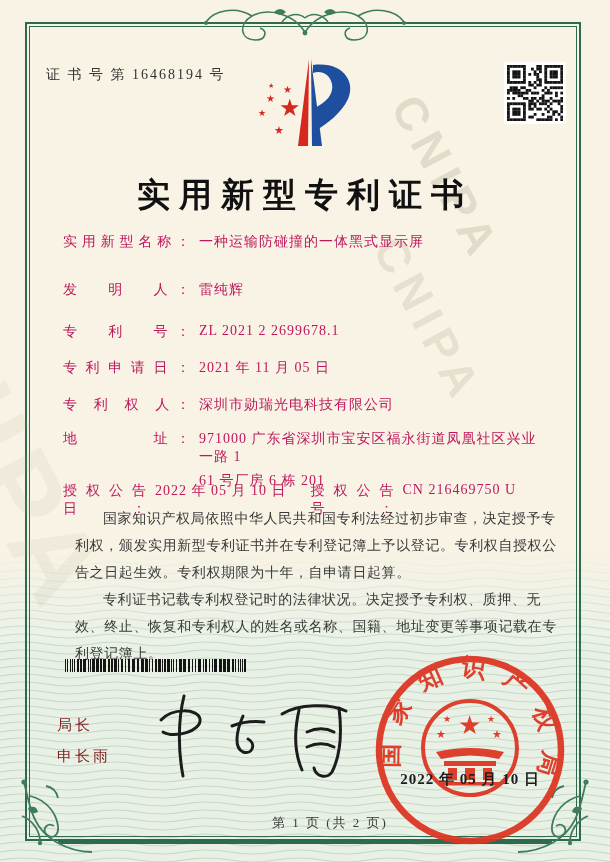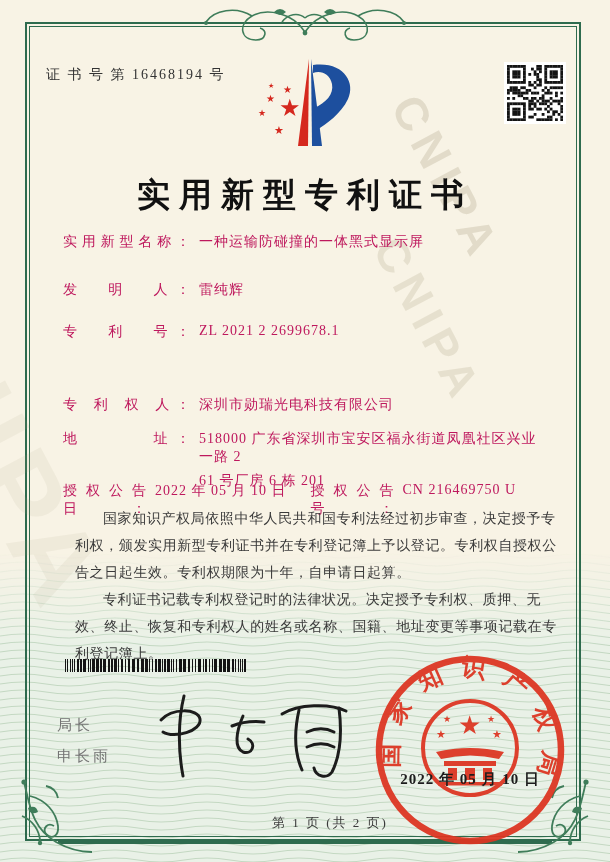--- a/index.html
+++ b/index.html
@@ -38,21 +38,21 @@
   .val2{display:block;margin-left:136px;margin-top:6px;}
   .row-pair{display:flex;gap:24px;}
 
   .paras{left:75px;top:505px;width:486px;font-size:14px;line-height:27px;letter-spacing:0.6px;
          color:#3a3a3a;z-index:3;}
   .paras p{margin:0;text-indent:2em;}
 
   .barcode{left:65px;top:659px;z-index:3;}
 
   .signer{left:57px;z-index:3;font-family:"Liberation Sans","DejaVu Sans",sans-serif;
-          font-size:15px;letter-spacing:3px;color:#737373;}
+          font-size:15px;letter-spacing:3px;color:#7f1d1d;}
   .signer-title{top:716px;}
   .signer-name{top:747px;}
   .signature{left:148px;top:688px;z-index:3;}
 
   .seal{left:372px;top:652px;z-index:4;opacity:0.94;}
   .seal-date{left:372px;top:770px;width:196px;text-align:center;font-size:15px;font-weight:bold;
              color:#1c1c1c;letter-spacing:1px;z-index:5;}
 
   .footer{left:0;top:814px;width:610px;text-align:center;font-size:13px;letter-spacing:2px;
           color:#3a3a3a;z-index:3;padding-left:25px;}
@@ -378,25 +378,28 @@
 
   <div class="abs row" style="top:233px;">
     <span class="lbl">实用新型名称：</span><span class="val">一种运输防碰撞的一体黑式显示屏</span>
   </div>
   <div class="abs row" style="top:281px;">
     <span class="lbl">发　明　人：</span><span class="val">雷纯辉</span>
   </div>
   <div class="abs row" style="top:323px;">
     <span class="lbl">专　利　号：</span><span class="val">ZL 2021 2 2699678.1</span>
   </div>
+  <div class="abs row" style="top:359px;">
+    <span class="lbl">专利申请日：</span><span class="val">2021 年 11 月 05 日</span>
+  </div>
   <div class="abs row" style="top:396px;">
     <span class="lbl">专 利 权 人：</span><span class="val">深圳市勋瑞光电科技有限公司</span>
   </div>
   <div class="abs row" style="top:430px;">
-    <span class="lbl">地　　　址：</span><span class="val">518000 广东省深圳市宝安区福永街道凤凰社区兴业一路 2</span>
+    <span class="lbl">地　　　址：</span><span class="val">971000 广东省深圳市宝安区福永街道凤凰社区兴业一路 1</span>
     <span class="val2">61 号厂房 6 栋 201</span>
   </div>
   <div class="abs row row-pair" style="top:482px;">
     <span>
       <span class="lbl pairlbl" style="width:84px;">授权公告日：</span><span class="val">2022 年 05 月 10 日</span>
     </span>
     <span>
       <span class="lbl" style="width:84px;">授权公告号：</span><span class="val">CN 216469750 U</span>
     </span>
   </div>

